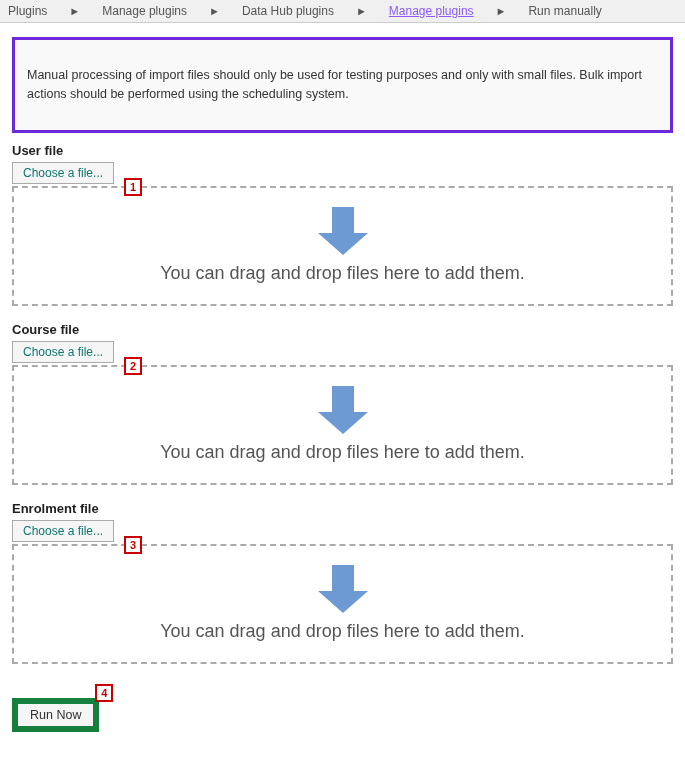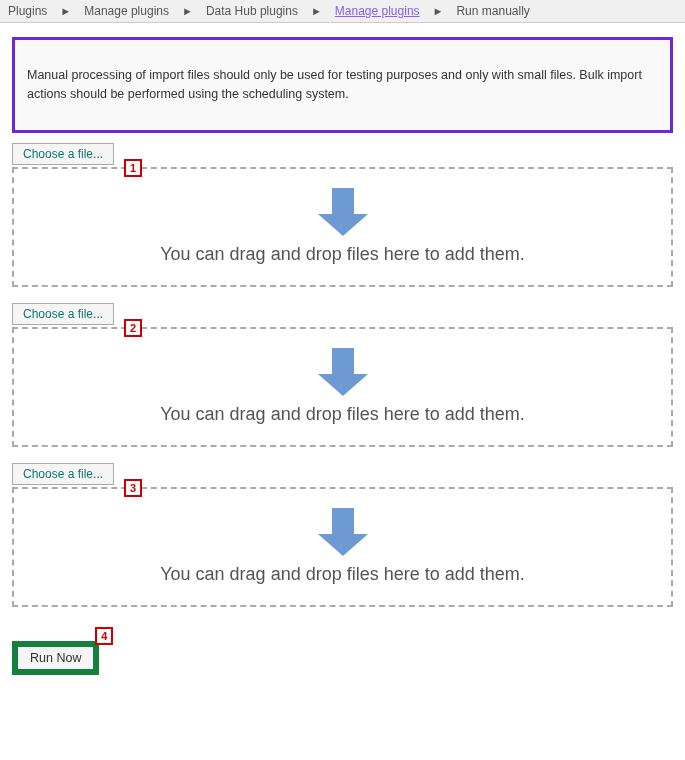--- a/index.html
+++ b/index.html
@@ -13,21 +13,21 @@
 
     
     .breadcrumb {
       background: #f0f0f0;
       padding: 4px 8px;
       font-size: 12px;
       color: #555;
       border-bottom: 1px solid #ccc;
       display: flex;
       align-items: center;
-      gap: 11px;
+      gap: 20px;
       flex-wrap: wrap;
     }
     .breadcrumb a {
       color: #555;
       text-decoration: none;
     }
     .breadcrumb a.active {
       color: #8b5cf6;
       text-decoration: underline;
     }
@@ -141,44 +141,47 @@
 </nav>
 
 <div class="warning-box">
   <span>Manual processing of import files should only be used for testing purposes and only with small files. Bulk import actions should be performed using the scheduling system.</span>
 </div>
 
 <div class="content">
 
   
   <div class="file-section">
+    <div class="file-label">User file</div>
     <button class="choose-btn">Choose a file...</button>
     <div class="drop-zone">
       <div class="badge">1</div>
       <svg class="drop-arrow" viewBox="0 0 50 48" xmlns="http://www.w3.org/2000/svg">
         <polygon points="14,0 36,0 36,26 50,26 25,48 0,26 14,26" fill="#5588cc" opacity="0.85"></polygon>
       </svg>
       <span class="drop-text">You can drag and drop files here to add them.</span>
     </div>
   </div>
 
   
   <div class="file-section">
+    <div class="file-label">Course file</div>
     <button class="choose-btn">Choose a file...</button>
     <div class="drop-zone">
       <div class="badge">2</div>
       <svg class="drop-arrow" viewBox="0 0 50 48" xmlns="http://www.w3.org/2000/svg">
         <polygon points="14,0 36,0 36,26 50,26 25,48 0,26 14,26" fill="#5588cc" opacity="0.85"></polygon>
       </svg>
       <span class="drop-text">You can drag and drop files here to add them.</span>
     </div>
   </div>
 
   
   <div class="file-section">
+    <div class="file-label">Enrolment file</div>
     <button class="choose-btn">Choose a file...</button>
     <div class="drop-zone">
       <div class="badge">3</div>
       <svg class="drop-arrow" viewBox="0 0 50 48" xmlns="http://www.w3.org/2000/svg">
         <polygon points="14,0 36,0 36,26 50,26 25,48 0,26 14,26" fill="#5588cc" opacity="0.85"></polygon>
       </svg>
       <span class="drop-text">You can drag and drop files here to add them.</span>
     </div>
   </div>
 

